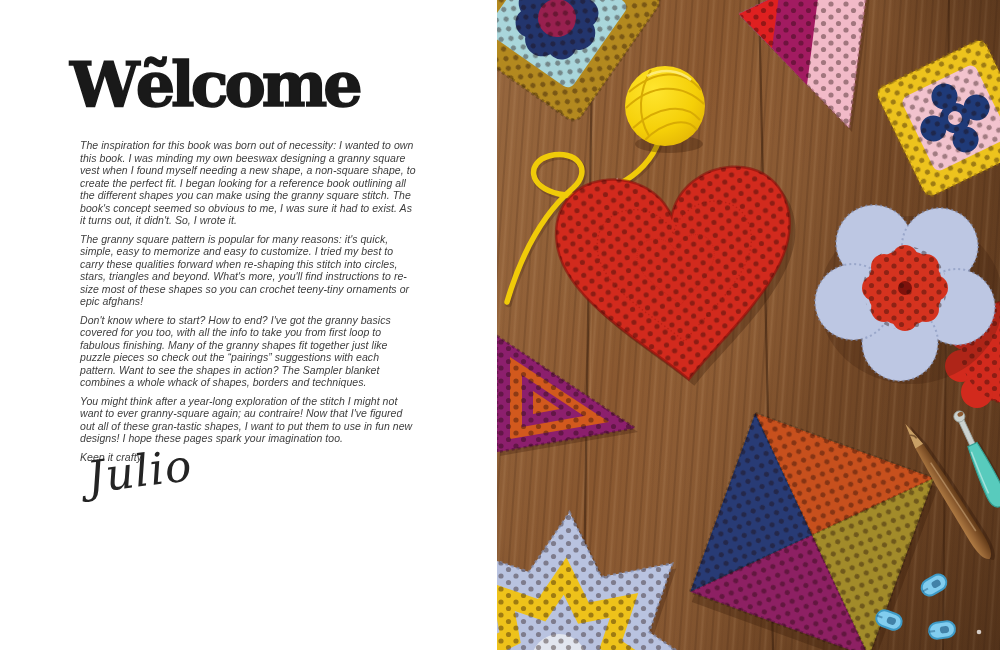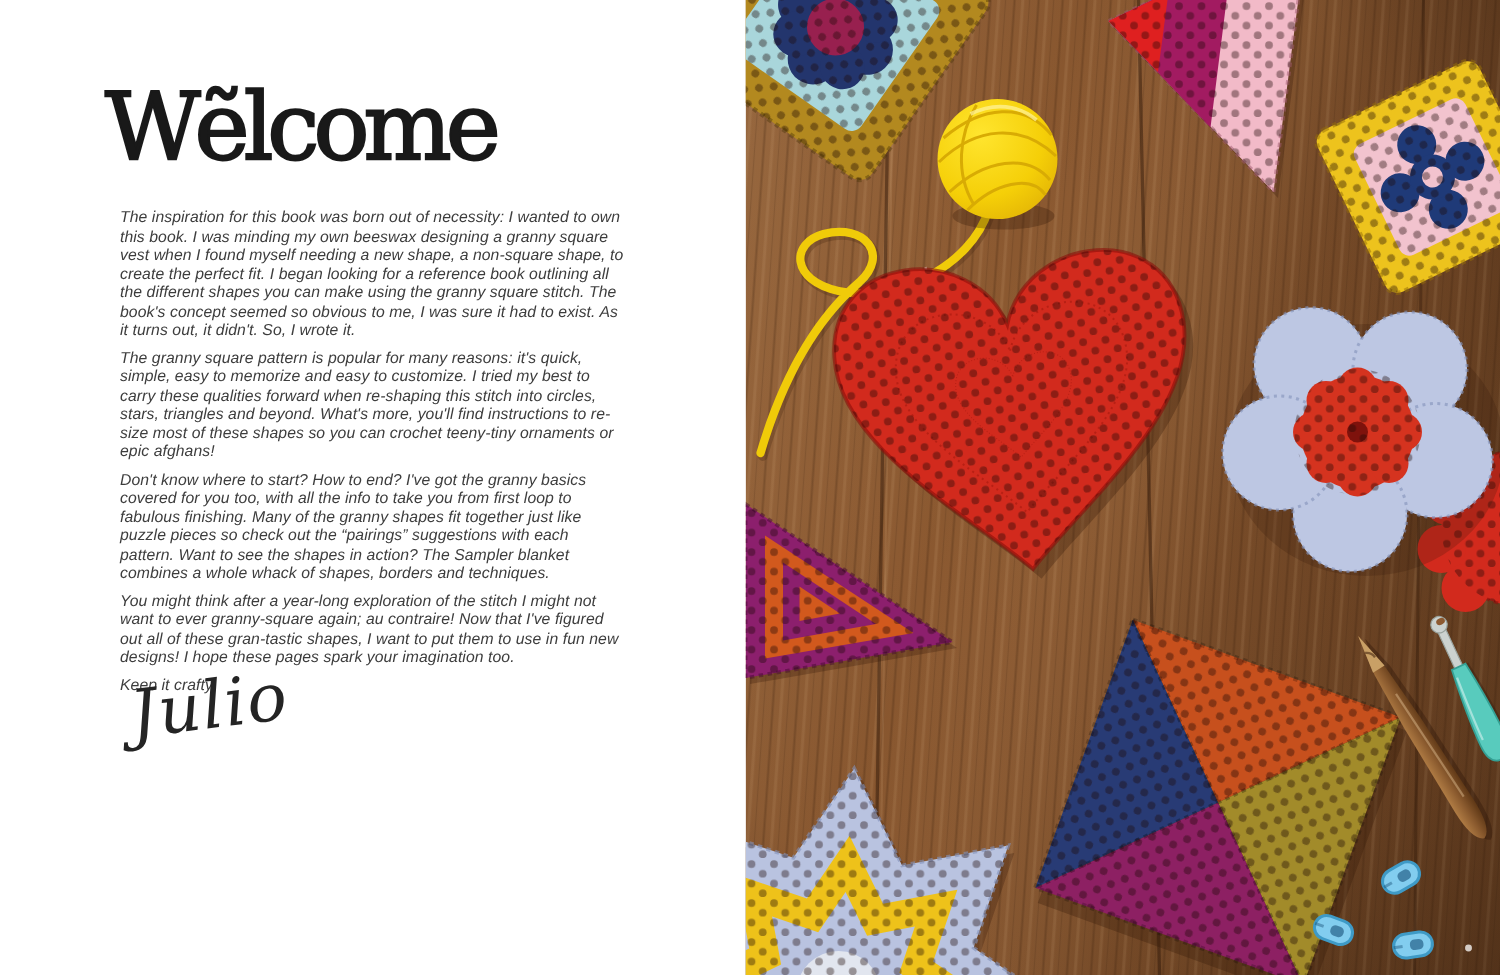--- a/index.html
+++ b/index.html
@@ -1,21 +1,21 @@
 <!DOCTYPE html>
 <html><head>
 <meta charset="utf-8">
 <style>
   html,body{margin:0;padding:0;}
   body{width:1000px;height:650px;overflow:hidden;background:#ffffff;font-family:"Liberation Sans",sans-serif;}
   .spread{position:relative;width:1000px;height:650px;background:#ffffff;}
   .left-page{position:absolute;left:0;top:0;width:497px;height:650px;background:#ffffff;}
   .page-title{
     position:absolute;left:70px;top:48px;
-    font-family:"DejaVu Serif",serif;font-weight:normal;
+    font-family:"DejaVu Serif",serif;font-weight:bold;
     font-size:62px;letter-spacing:-4px;color:#191919;
     -webkit-text-stroke:1.5px #191919;
   }
   .body-copy{position:absolute;left:80px;top:139px;width:336px;color:#3d3d3d;
     font-size:10.5px;line-height:12.5px;letter-spacing:.05px;}
   .body-copy p{margin:0 0 6px 0;font-style:italic;}
   .closing{margin-top:2px;}
   .signature{
     position:absolute;left:84px;top:452px;
     font-family:"DejaVu Serif",serif;font-style:italic;

